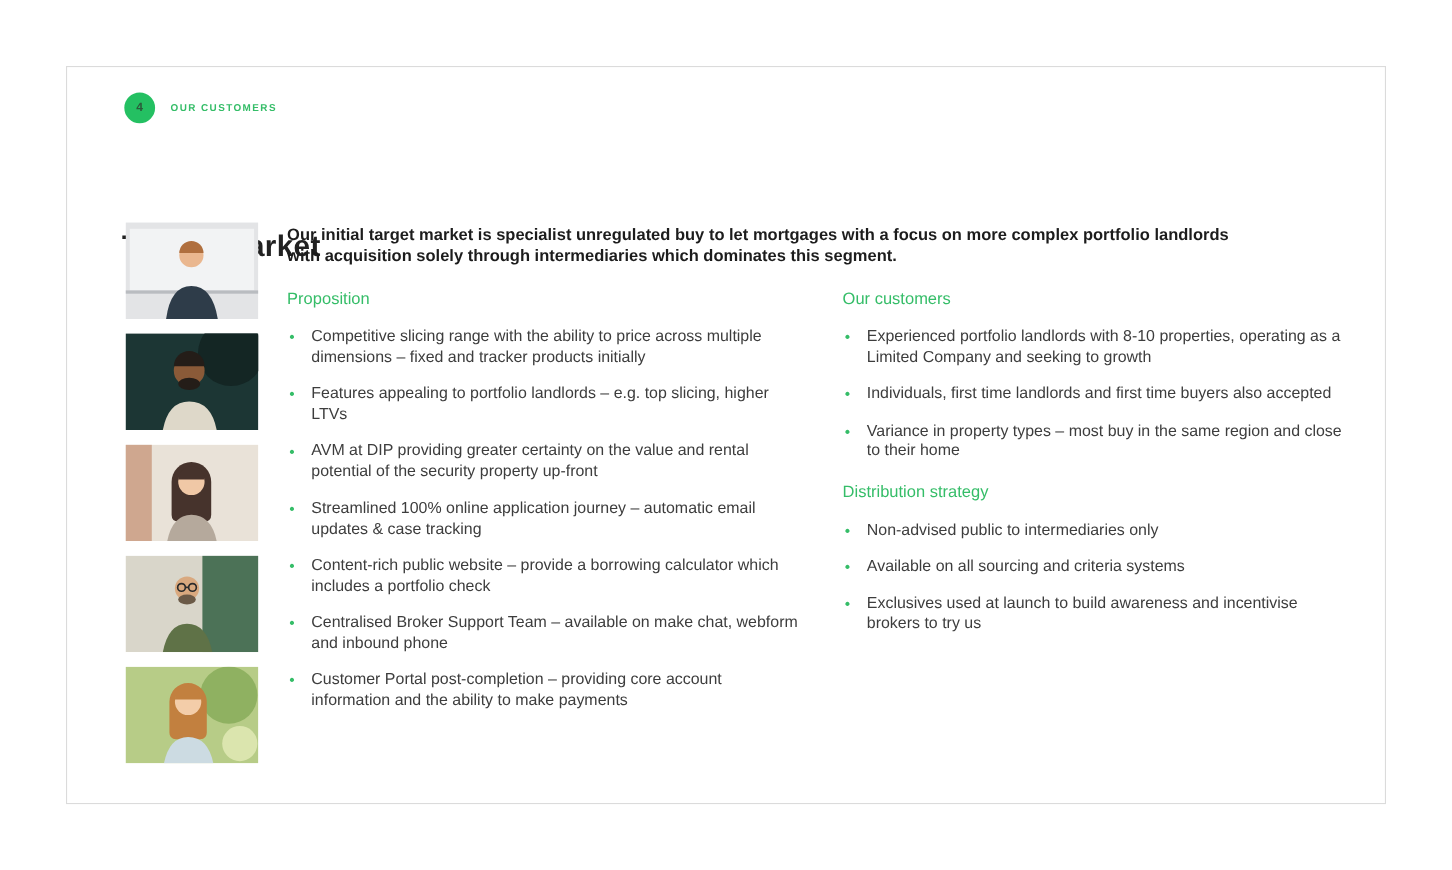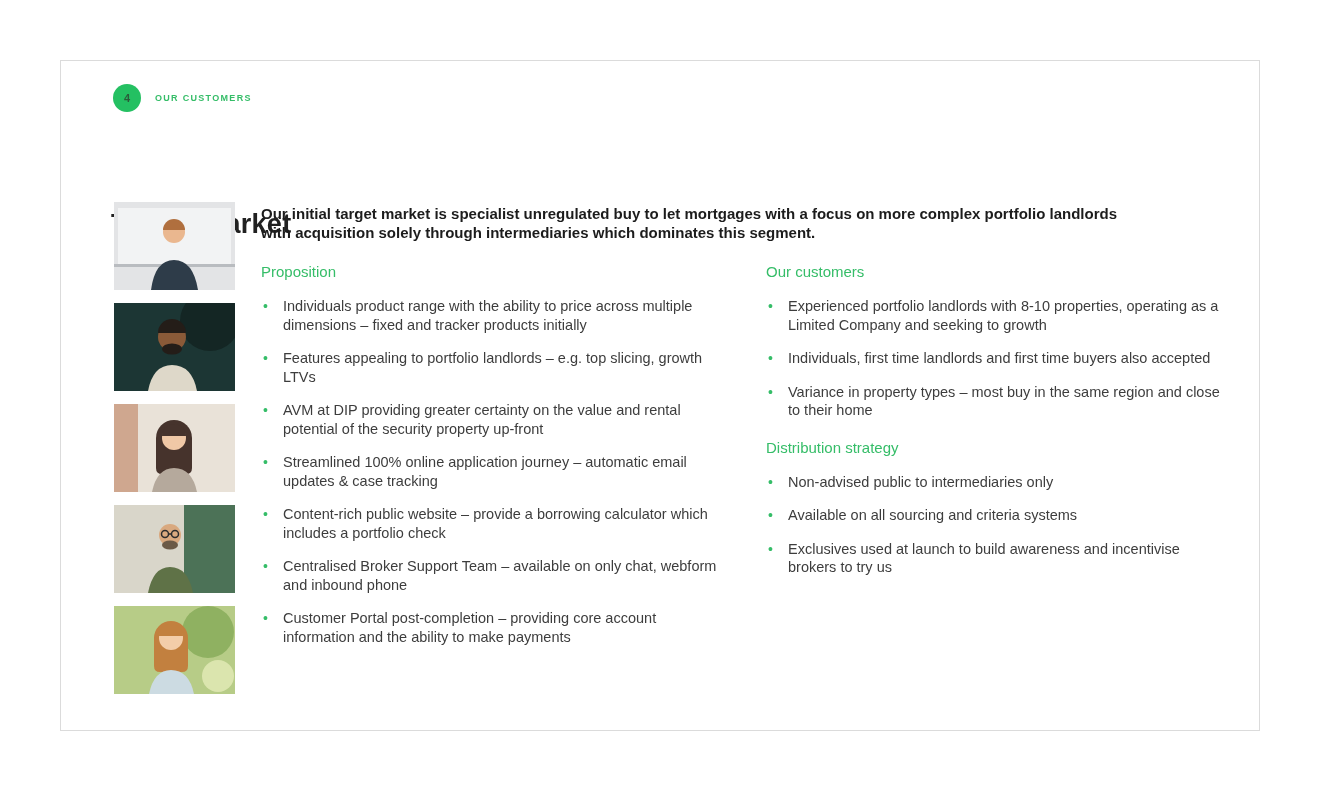--- a/index.html
+++ b/index.html
@@ -206,26 +206,26 @@
       </div>
 
       <div class="main-col">
         <p class="intro">Our initial target market is specialist unregulated buy to let mortgages with a focus on more complex portfolio landlords with acquisition solely through intermediaries which dominates this segment.</p>
 
         <div class="columns">
 
           <div class="col-left">
             <h2 class="section-heading">Proposition</h2>
             <ul class="bullets">
-              <li>Individuals product range with the ability to price across multiple dimensions – fixed and tracker products initially</li>
-              <li>Features appealing to portfolio landlords – e.g. top slicing, growth LTVs</li>
+              <li>Competitive slicing range with the ability to price across multiple dimensions – fixed and tracker products initially</li>
+              <li>Features appealing to portfolio landlords – e.g. top slicing, higher LTVs</li>
               <li>AVM at DIP providing greater certainty on the value and rental potential of the security property up-front</li>
               <li>Streamlined 100% online application journey – automatic email updates &amp; case tracking</li>
               <li>Content-rich public website – provide a borrowing calculator which includes a portfolio check</li>
-              <li>Centralised Broker Support Team – available on only chat, webform and inbound phone</li>
+              <li>Centralised Broker Support Team – available on make chat, webform and inbound phone</li>
               <li>Customer Portal post-completion – providing core account information and the ability to make payments</li>
             </ul>
           </div>
 
           <div class="col-right">
             <h2 class="section-heading">Our customers</h2>
             <ul class="bullets">
               <li>Experienced portfolio landlords with 8-10 properties, operating as a Limited Company and seeking to growth</li>
               <li>Individuals, first time landlords and first time buyers also accepted</li>
               <li>Variance in property types – most buy in the same region and close to their home</li>

